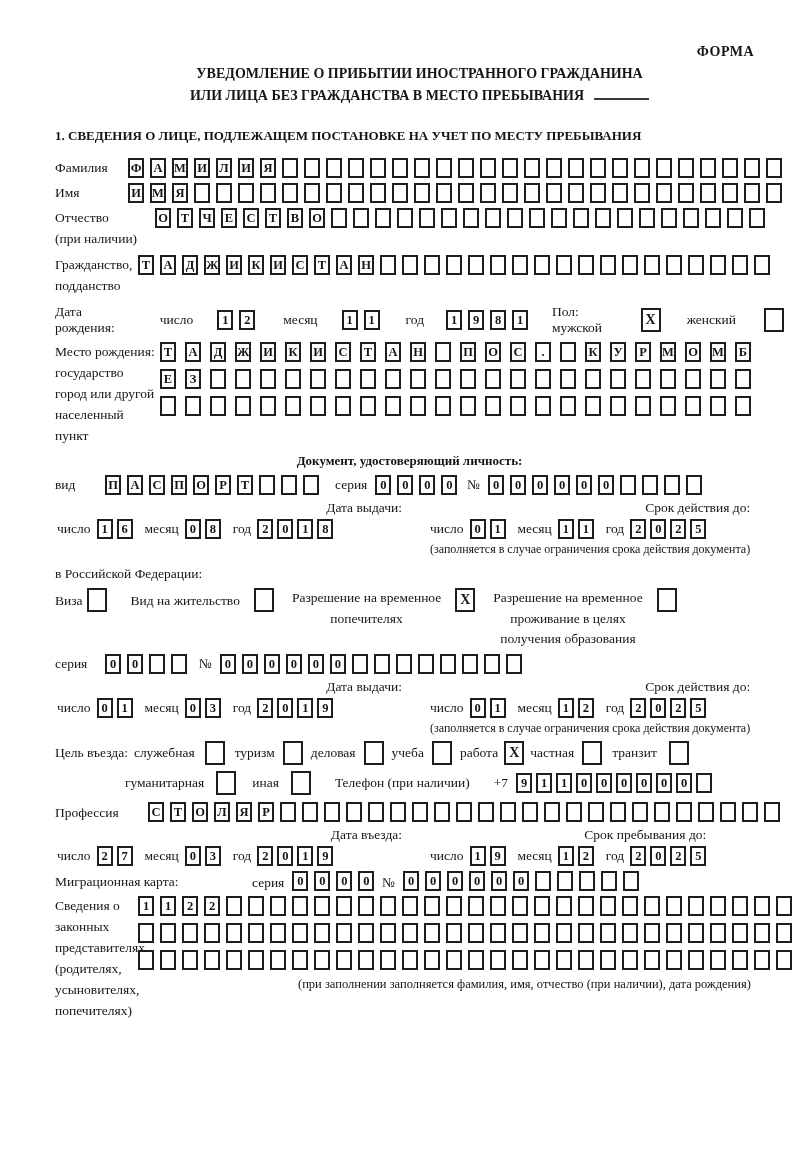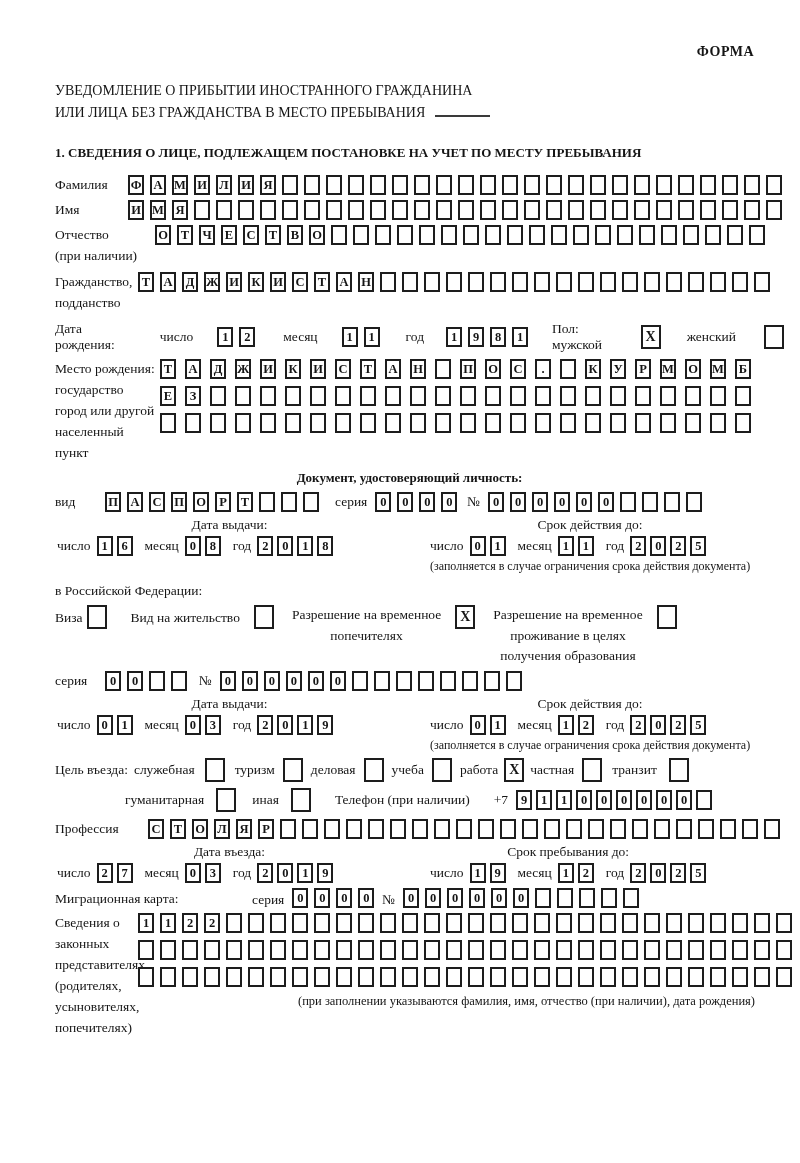--- a/index.html
+++ b/index.html
@@ -8,21 +8,21 @@
     width: 800px; height: 1163px;
     font-family: "Liberation Serif", serif;
     color: #151515;
   }
   .page { width: 800px; height: 1163px; padding: 30px 16px 14px 55px; overflow: hidden; position: relative; }
 
   .hdr-block { margin-left: 565px; font-size: 12.5px; line-height: 1.5; }
   .hdr-rev { margin-top: 3px; }
   .forma { text-align: right; padding-right: 30px; font-weight: bold; font-size: 14px; margin-top: 14px; letter-spacing: .5px; }
 
-  .title { text-align: left; font-weight: normal; font-size: 14px; line-height: 1.6; margin-top: 20px; }
+  .title { text-align: center; font-weight: bold; font-size: 14px; line-height: 1.6; margin-top: 3px; }
   .blank-line { display: inline-block; width: 55px; border-bottom: 2px solid #3a3a3a; height: .95em; margin-left: 10px; }
 
   .sec-heading { font-weight: bold; font-size: 13px; margin-top: 20px; margin-bottom: 14px; }
 
   .frow { display: flex; align-items: flex-start; margin-bottom: 5px; font-size: 13.5px; }
   .lbl { flex: none; line-height: 1.45; }
   .lbl2 { flex: none; line-height: 1.55; }
   .lw50 { width: 50px; } .lw73 { width: 73px; } .lw83 { width: 83px; }
   .lw93 { width: 93px; } .lw100 { width: 100px; } .lw105 { width: 105px; } .lw150 { width: 152px; }
 
@@ -42,21 +42,21 @@
     border: 2px solid #1d1d1d;
     font-weight: bold; font-size: 14px; line-height: 20px; text-align: center;
   }
 
   .doc-heading { text-align: center; font-weight: bold; font-size: 13px; margin: 6px 0 6px -20px; }
 
   .dates-line { display: flex; margin-bottom: 5px; }
   .date-col { flex: none; }
   .date-col.left { width: 345px; margin-left: 2px; }
   .date-col.right { margin-left: 28px; }
-  .date-title { text-align: center; font-size: 13.5px; margin-bottom: 3px; }
+  .date-title { text-align: right; font-size: 13.5px; margin-bottom: 3px; }
   .date-fields { display: flex; align-items: center; font-size: 13.5px; }
   .date-fields .cells { margin-left: 6px; }
   .date-fields .word { margin-left: 12px; }
   .date-fields .word:first-child { margin-left: 0; }
   .date-note { font-size: 12px; margin-top: 3px; white-space: nowrap; }
 
   .intro { font-size: 13.5px; line-height: 1.8; }
 
   .opt-lines { text-align: center; line-height: 1.5; flex: none; }
   .ml4 { margin-left: 4px; } .ml6 { margin-left: 6px; } .ml8 { margin-left: 8px; }
@@ -556,21 +556,21 @@
         <div class="cell">0</div>
         <div class="cell">0</div>
         <div class="cell">0</div>
         <div class="cell">0</div>
         <div class="cell">0</div>
         <div class="cell">0</div>
         <div class="cell"></div>
       </div>
   </div>
 
-  <div class="frow" style="margin-top:7px;">
+  <div class="frow" style="margin-top:7px;align-items:flex-end;">
     <div class="lbl lw93">Профессия</div>
     <div class="cells">
         <div class="cell">С</div>
         <div class="cell">Т</div>
         <div class="cell">О</div>
         <div class="cell">Л</div>
         <div class="cell">Я</div>
         <div class="cell">Р</div>
         <div class="cell"></div>
         <div class="cell"></div>
@@ -769,17 +769,17 @@
           <div class="cell"></div>
           <div class="cell"></div>
           <div class="cell"></div>
           <div class="cell"></div>
           <div class="cell"></div>
           <div class="cell"></div>
           <div class="cell"></div>
           <div class="cell"></div>
           <div class="cell"></div>
         </div>
-      <div class="reps-note">(при заполнении указываются фамилия, имя, отчество (при наличии), дата рождения)</div>
+      <div class="reps-note">(при заполнении заполняется фамилия, имя, отчество (при наличии), дата рождения)</div>
     </div>
   </div>
 
 </div>
 
 </body></html>

